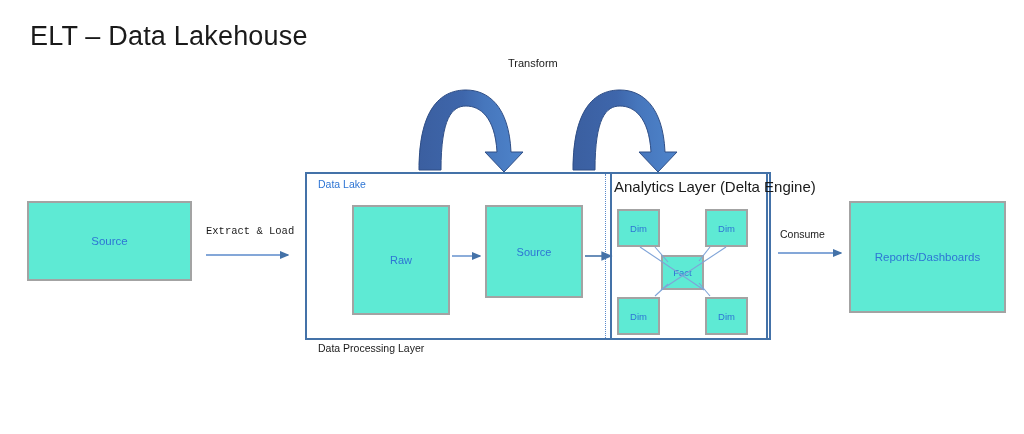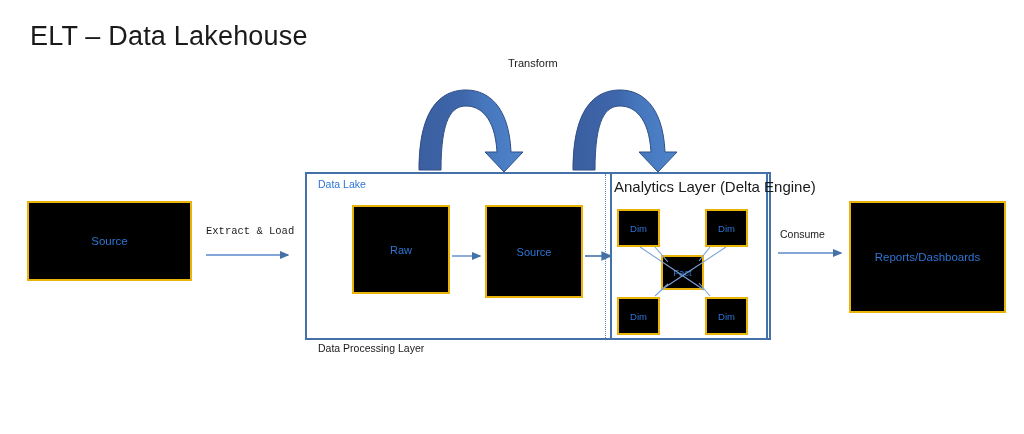--- a/index.html
+++ b/index.html
@@ -12,21 +12,21 @@
 
   
   .title{
     position:absolute;left:30px;top:21px;
     font-size:27px;color:#1a1a1a;letter-spacing:.2px;white-space:nowrap;
   }
 
   
   .box{
     position:absolute;box-sizing:border-box;
-    border:2px solid #eab308;background:#000000;
+    border:2px solid #a3a3a3;background:#5eead4;
     display:flex;align-items:center;justify-content:center;
   }
   .box-label{
     color:#2E75D4;font-size:11px;white-space:nowrap;text-align:center;
   }
 
   
   #source-box{left:27px;top:201px;width:165px;height:80px;}
   #source-box .box-label{font-size:11.5px;}
 
@@ -46,21 +46,21 @@
     position:absolute;left:318px;top:318px;font-size:10.5px;color:#1a1a1a;white-space:nowrap;margin-top:24px;
   }
 
   
   #divider{
     position:absolute;left:605px;top:174px;width:0;height:164px;
     border-left:1.5px dotted #5B8ACB;
   }
 
   
-  #raw-box{left:352px;top:205px;width:98px;height:89px;}
+  #raw-box{left:352px;top:205px;width:98px;height:110px;}
   #curated-box{left:485px;top:205px;width:98px;height:93px;}
 
   
   #analytics-panel{
     position:absolute;left:610px;top:172px;width:158px;height:168px;
     box-sizing:border-box;border:2px solid #4472A8;background:#ffffff;
   }
   #analytics-label{
     position:absolute;left:614px;top:178px;font-size:15px;color:#1a1a1a;white-space:nowrap;
   }

